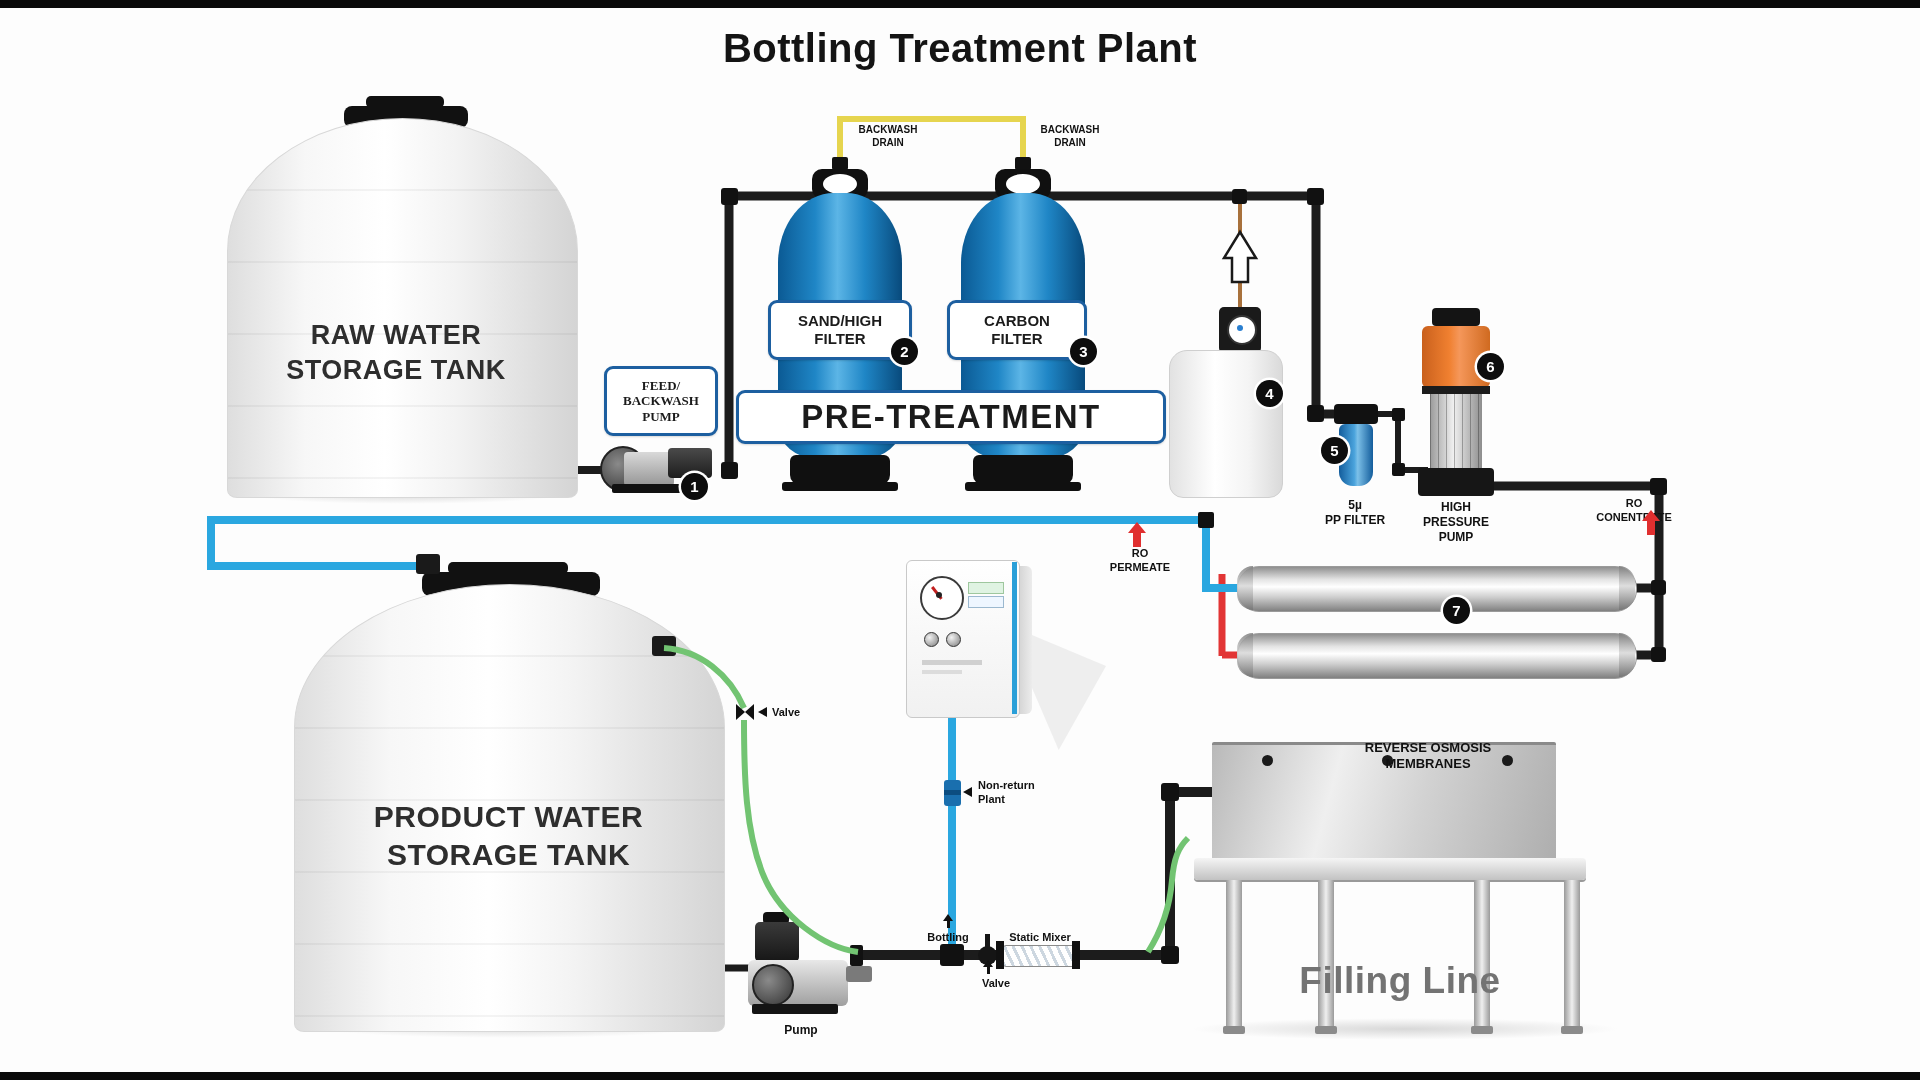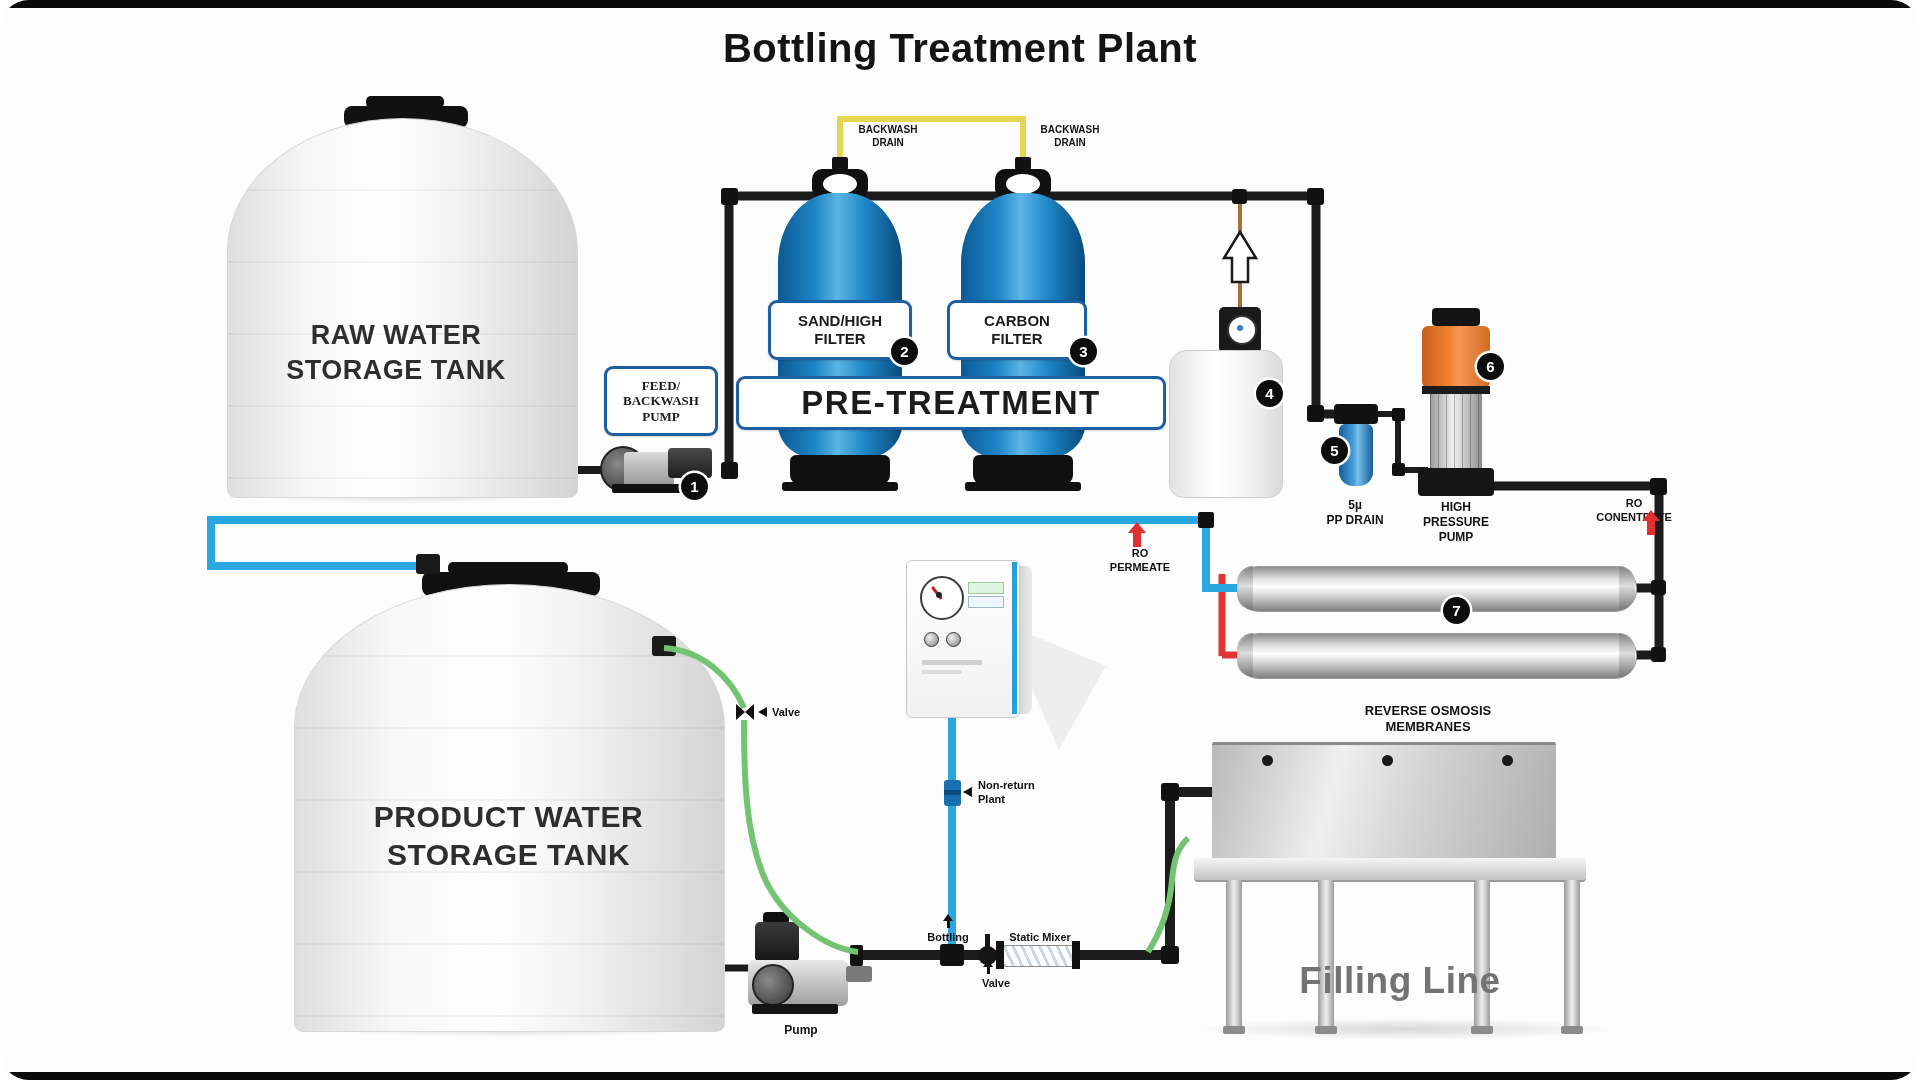--- a/index.html
+++ b/index.html
@@ -1,17 +1,17 @@
 <!DOCTYPE html>
 <html><head>
 <meta charset="utf-8">
 <style>
   html,body{margin:0;padding:0;background:#fff;}
   #stage{position:relative;width:1920px;height:1080px;background:#fdfdfd;overflow:hidden;
-         font-family:"Liberation Sans",sans-serif;border-radius:29px;}
+         font-family:"Liberation Sans",sans-serif;}
   .abs{position:absolute;}
   .bar{position:absolute;left:0;width:1920px;background:#0a0a0a;}
   .title{position:absolute;left:0;top:26px;width:1920px;text-align:center;
          font-size:40px;font-weight:600;color:#141414;letter-spacing:.5px;}
   .tank{position:absolute;border:1px solid #d8d8d8;
         background:
           repeating-linear-gradient(180deg, rgba(0,0,0,0) 0 70px, rgba(0,0,0,.045) 70px 72px),
           linear-gradient(90deg,#dedede 0%,#f7f7f7 22%,#ffffff 45%,#f3f3f3 65%,#d4d4d4 100%);}
   .cap{position:absolute;background:#111;border-radius:8px;}
   .tanklbl{position:absolute;font-weight:bold;color:#2e2e2e;text-align:center;
@@ -245,35 +245,35 @@
     <polygon points="736,704 745,712 736,720" fill="#111"></polygon>
     <polygon points="754,704 745,712 754,720" fill="#111"></polygon>
     <rect x="944" y="780" width="17" height="26" rx="3" fill="#1a6fae"></rect>
     <rect x="944" y="790" width="17" height="5" fill="#0c4d80"></rect>
   </svg>
 
   <div class="lblbox z4" style="left:768px;top:300px;width:138px;height:54px;font-size:15px;">SAND/HIGH
 FILTER</div>
   <div class="lblbox z4" style="left:947px;top:300px;width:134px;height:54px;font-size:15px;">CARBON
 FILTER</div>
-  <div class="lblbox z4" style="left:736px;top:376px;width:424px;height:48px;font-size:33px;letter-spacing:1.5px;border-width:3.5px;">PRE-TREATMENT</div>
+  <div class="lblbox z4" style="left:736px;top:390px;width:424px;height:48px;font-size:33px;letter-spacing:1.5px;border-width:3.5px;">PRE-TREATMENT</div>
   <div class="lblbox z4" style="left:604px;top:366px;width:108px;height:64px;font-size:13px;font-family:Liberation Serif, serif;">FEED/
 BACKWASH
 PUMP</div>
 
   <div class="sm z4" style="left:848px;top:124px;width:80px;font-size:10px;">BACKWASH
 DRAIN</div>
   <div class="sm z4" style="left:1030px;top:124px;width:80px;font-size:10px;">BACKWASH
 DRAIN</div>
   <div class="sm z4" style="left:1303px;top:498px;width:104px;font-size:12px;">5µ
-PP DRAIN</div>
+PP FILTER</div>
   <div class="sm z4" style="left:1398px;top:500px;width:116px;font-size:12px;">HIGH
 PRESSURE
 PUMP</div>
-  <div class="sm z4" style="left:1317px;top:703px;width:222px;font-size:13px;">REVERSE OSMOSIS
+  <div class="sm z4" style="left:1317px;top:740px;width:222px;font-size:13px;">REVERSE OSMOSIS
 MEMBRANES</div>
   <div class="sm z4" style="left:1098px;top:547px;width:84px;font-size:11px;">RO
 PERMEATE</div>
   <div class="sm z4" style="left:1588px;top:497px;width:92px;font-size:11px;">RO
 CONENTRATE</div>
   <div class="sm z4" style="left:772px;top:706px;width:46px;font-size:11px;text-align:left;">Valve</div>
   <div class="sm z4" style="left:978px;top:779px;width:100px;font-size:11px;text-align:left;">Non-return
 Plant</div>
   <div class="sm z4" style="left:910px;top:931px;width:76px;font-size:11px;">Bottling</div>
   <div class="sm z4" style="left:1000px;top:931px;width:80px;font-size:11px;">Static Mixer</div>

